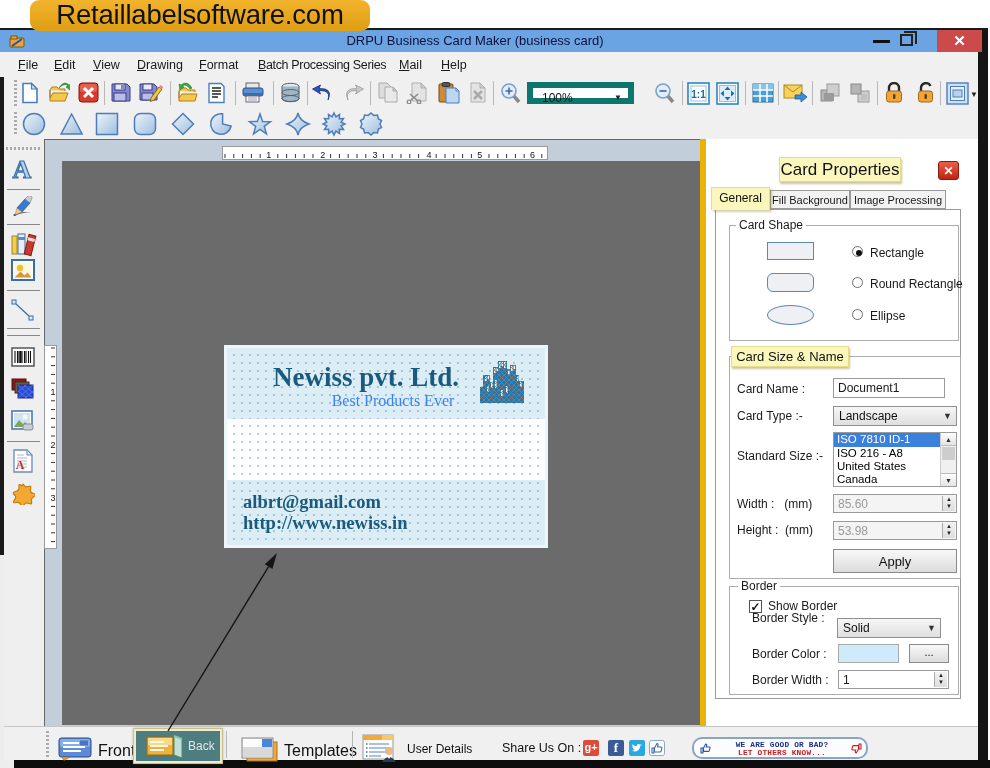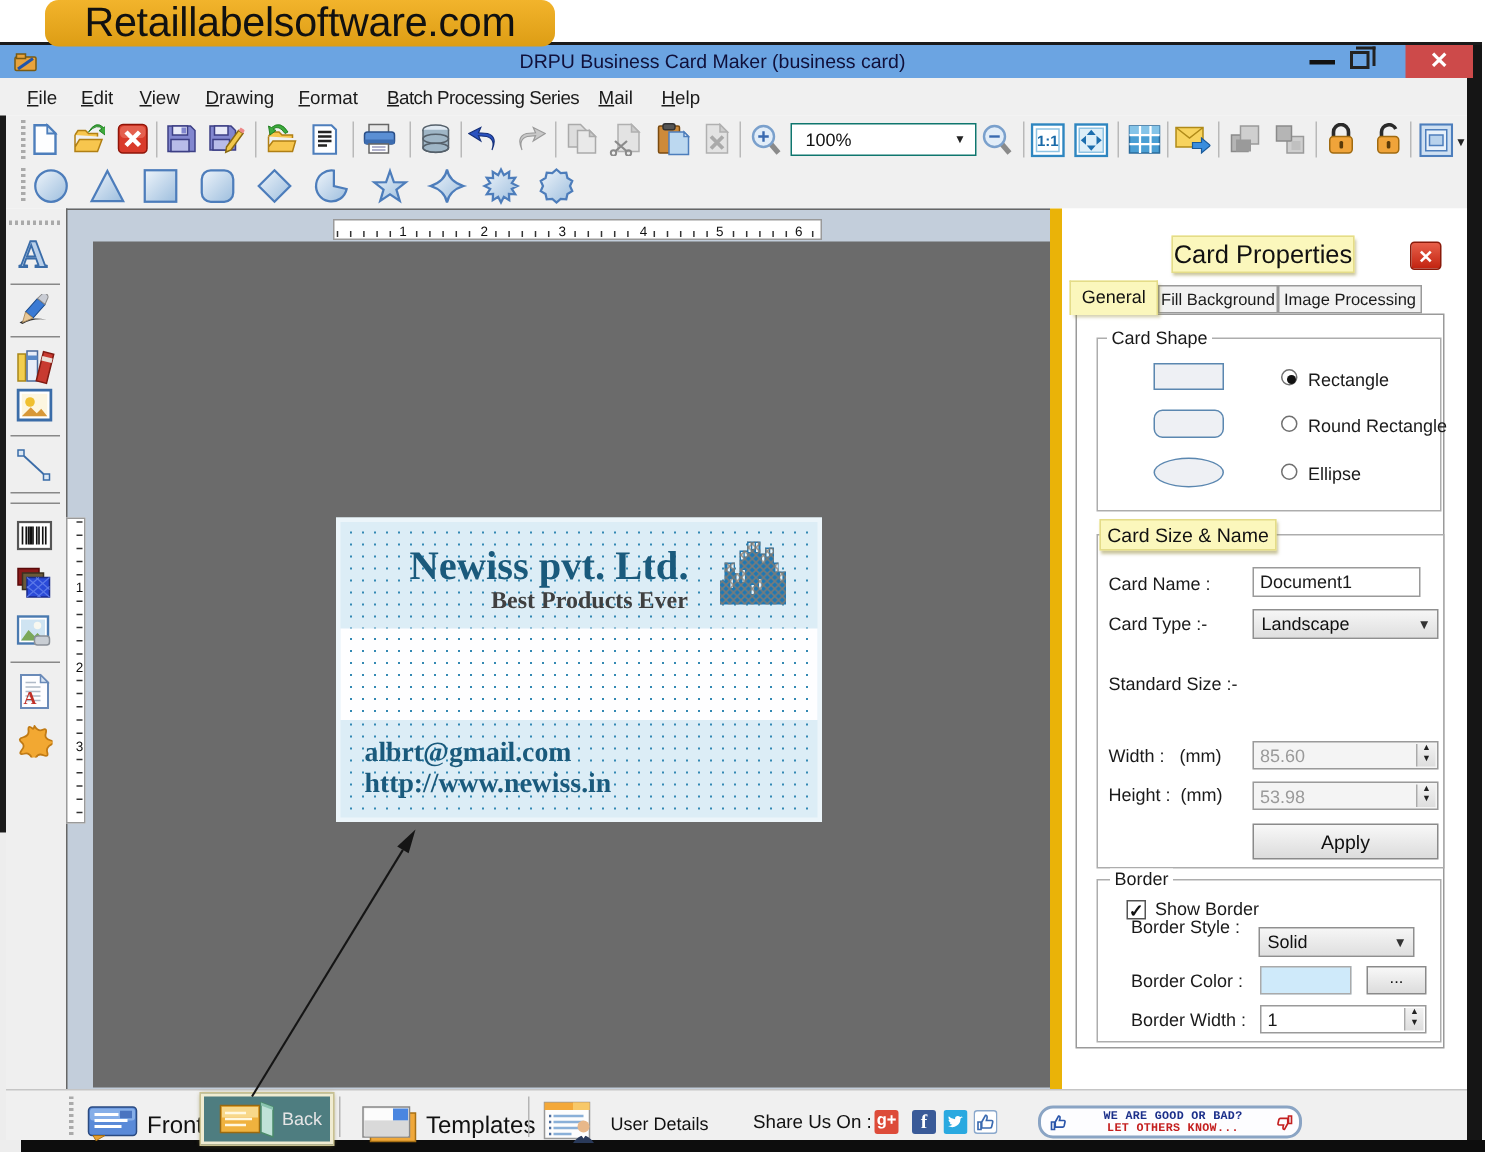--- a/index.html
+++ b/index.html
@@ -19,21 +19,21 @@
 .mi{position:absolute;top:6px;font-size:12.5px;color:#1a1a1a}
 #toolbar{left:4px;top:77px;width:974px;height:33px;background:#f0f0f0}
 #shapebar{left:4px;top:110px;width:974px;height:29px;background:#f0f0f0}
 .grip{position:absolute;width:3px;background-image:repeating-linear-gradient(#aaa 0 2px,#f0f0f0 2px 4px)}
 .tsep{position:absolute;top:4px;width:1px;height:24px;background:#b9b9b9}
 .ticon{position:absolute;top:4px}
 #sidebar{left:4px;top:139px;width:40px;height:587px;background:#efefef}
 .ssep{position:absolute;left:3px;width:33px;height:1px;background:#888}
 #canvas{left:44px;top:139px;width:656px;height:587px;background:#c3cedb;border-top:1px solid #666;border-left:1px solid #666}
 #page{left:62px;top:161px;width:638px;height:564px;background:#6b6b6b}
-#panel{left:700px;top:139px;width:278px;height:587px;background:#fff;border-left:8px solid #eab308}
+#panel{left:700px;top:139px;width:278px;height:587px;background:#fff;border-left:6px solid #eab308}
 #statusbar{left:4px;top:726px;width:974px;height:34px;background:#f0f0f0;border-top:1px solid #c5c5c5}
 .dots{background-image:radial-gradient(circle,#3389b3 0.55px,rgba(0,0,0,0) 0.8px);background-size:8px 8px;background-position:3px 3px}
 .gbox{position:absolute;border:1px solid #adadad}
 .glab{position:absolute;font-size:12px;color:#1a1a1a;background:#fff;padding:0 3px}
 .ylab{position:absolute;background:#fbf7bc;border:1px solid #e4dc88;color:#111;text-align:center;box-shadow:1px 2px 2px rgba(150,140,60,.5)}
 .plab{position:absolute;font-size:12px;color:#1a1a1a}
 .pfield{position:absolute;background:#fff;border:1px solid #9a9a9a;font-size:12px;color:#1a1a1a;padding:2px 0 0 4px}
 .combo{position:absolute;background:linear-gradient(#f6f6f6,#dfdfdf);border:1px solid #8f8f8f;font-size:12px;color:#111;padding:2px 0 0 5px}
 .carr{position:absolute;right:4px;top:4px;font-size:9px;color:#333}
 .spin{position:absolute;right:1px;top:1px;width:13px;height:15px;background:linear-gradient(#f2f2f2,#ddd);border-left:1px solid #aaa;font-size:6px;color:#222;text-align:center;line-height:7px}
@@ -151,21 +151,21 @@
       <path d="M3 1 h9 l5 5 v14 h-14 z" fill="#e3e3e3" stroke="#b0b0b0"></path>
       <path d="M12 1 l5 5 h-5 z" fill="#ccc" stroke="#b0b0b0"></path>
       <path d="M6 9 l8 8 M14 9 l-8 8" stroke="#aaa" stroke-width="2.5"></path>
     </svg>
     <div class="tsep" style="left:489px"></div>
     <svg class="ticon" style="left:496px;top:5px" width="22" height="22">
       <line x1="13" y1="13" x2="19" y2="20" stroke="#8a8a8a" stroke-width="3.5"></line>
       <circle cx="9" cy="9" r="7" fill="#e2edf8" stroke="#7aa0cc" stroke-width="1.6"></circle>
       <path d="M9 5.5 v7 M5.5 9 h7" stroke="#3a6ab0" stroke-width="1.6"></path>
     </svg>
-    <div class="a" style="left:523px;top:5px;width:124px;height:22px;background:#fff;border:1px solid #0f766e;font-size:12px;color:#111;padding:3px 0 0 9px">100%<span style="position:absolute;right:6px;top:5px;font-size:8px;color:#222">▼</span></div>
+    <div class="a" style="left:523px;top:5px;width:107px;height:22px;background:#fff;border:6px solid #0f766e;font-size:12px;color:#111;padding:3px 0 0 9px">100%<span style="position:absolute;right:6px;top:5px;font-size:8px;color:#222">▼</span></div>
     <svg class="ticon" style="left:650px;top:5px" width="22" height="22">
       <line x1="13" y1="13" x2="19" y2="20" stroke="#8a8a8a" stroke-width="3.5"></line>
       <circle cx="9" cy="9" r="7" fill="#e2edf8" stroke="#7aa0cc" stroke-width="1.6"></circle>
       <path d="M5.5 9 h7" stroke="#3a6ab0" stroke-width="1.6"></path>
     </svg>
     <div class="tsep" style="left:678px"></div>
     <svg class="ticon" style="left:683px;top:5px" width="23" height="23">
       <rect x="1" y="1" width="21" height="21" fill="#fff" stroke="#2e86c0" stroke-width="1.6"></rect>
       <rect x="4" y="4" width="15" height="15" fill="none" stroke="#8fc4e4" stroke-width="1"></rect>
       <text x="11.5" y="15.5" font-size="10" font-weight="bold" fill="#1a6aa8" text-anchor="middle" font-family="Liberation Sans">1:1</text>
@@ -387,21 +387,21 @@
     <line x1="7" y1="179.0" x2="11" y2="179.0" stroke="#333" stroke-width="1"></line>
     <line x1="7" y1="187.8" x2="11" y2="187.8" stroke="#333" stroke-width="1"></line>
     <line x1="7" y1="196.6" x2="11" y2="196.6" stroke="#333" stroke-width="1"></line>
     <text x="9" y="49.7" font-size="9" fill="#111" text-anchor="middle" font-family="Liberation Sans">1</text>
     <text x="9" y="102.8" font-size="9" fill="#111" text-anchor="middle" font-family="Liberation Sans">2</text>
     <text x="9" y="155.9" font-size="9" fill="#111" text-anchor="middle" font-family="Liberation Sans">3</text>
   </svg>
 <div class="a dots" style="left:224px;top:345px;width:324px;height:203px;background-color:#dcedf6;border:3px solid #ecf5fa"></div>
 <div class="a dots" style="left:227px;top:419px;width:318px;height:61px;background-color:#fefeff"></div>
 <div class="a" style="left:224px;top:362px;width:284px;text-align:center;font-family:'Liberation Serif',serif;font-weight:bold;font-size:27px;color:#1a5a7c">Newiss pvt. Ltd.</div>
-<div class="a" style="left:283px;top:392px;width:220px;text-align:center;font-family:'Liberation Serif',serif;font-weight:bold;font-size:16px;color:#404040">Best Products Ever</div>
+<div class="a" style="left:283px;top:392px;width:220px;text-align:center;font-family:'Liberation Serif',serif;font-weight:normal;font-size:16px;color:#3b82f6">Best Products Ever</div>
 <svg class="a" style="left:479px;top:360px" width="46" height="44">
     <defs>
       <pattern id="xh" width="5" height="5" patternUnits="userSpaceOnUse">
         <path d="M0 0 L5 5 M5 0 L0 5" stroke="#8a7c6e" stroke-width="1"></path>
       </pattern>
     </defs>
     <path d="M1 43 L1 27 L4 27 L4 15 L11 15 L11 22 L14 22 L14 7 L19 7 L19 1 L28 1 L28 9 L31 9 L31 5 L37 5 L37 15 L40 15 L40 21 L45 21 L45 43 Z" fill="#1e78b4"></path>
     <g fill="#e8f4fa">
       <rect x="6" y="16" width="1.6" height="5"></rect>
       <rect x="8.5" y="16" width="1.6" height="3"></rect>
@@ -451,20 +451,31 @@
     <div class="plab" style="left:164px;top:170px">Ellipse</div>
     <div class="gbox" style="left:23px;top:217px;width:232px;height:223px"></div>
     <div class="ylab" style="left:25px;top:207px;width:118px;height:21px;font-size:13px;line-height:20px">Card Size &amp; Name</div>
     <div class="plab" style="left:31px;top:243px">Card Name :</div>
     <div class="plab" style="left:31px;top:270px">Card Type :-</div>
     <div class="plab" style="left:31px;top:310px">Standard Size :-</div>
     <div class="plab" style="left:31px;top:358px">Width :&nbsp;&nbsp;&nbsp;(mm)</div>
     <div class="plab" style="left:31px;top:384px">Height :&nbsp;&nbsp;(mm)</div>
     <div class="pfield" style="left:127px;top:239px;width:112px;height:20px">Document1</div>
     <div class="combo" style="left:127px;top:267px;width:124px;height:20px">Landscape<span class="carr">▼</span></div>
+    <div class="a" style="left:127px;top:293px;width:124px;height:55px;background:#fff;border:1px solid #9a9a9a;font-size:11.5px">
+<div style="background:#3a80dd;color:#fff;height:14px;padding-left:3px;line-height:13px">ISO 7810 ID-1</div>
+<div style="height:13px;padding-left:3px;line-height:13px">ISO 216 - A8</div>
+<div style="height:13px;padding-left:3px;line-height:13px">United States</div>
+<div style="height:13px;padding-left:3px;line-height:13px">Canada</div>
+<div style="position:absolute;right:0;top:0;width:16px;height:53px;background:#f0f0f0;border-left:1px solid #ccc">
+<div style="height:13px;background:linear-gradient(#fdfdfd,#e4e4e4);border-bottom:1px solid #bbb;font-size:7px;text-align:center;line-height:13px;color:#333">▲</div>
+<div style="height:13px;background:#cdcdcd;margin:1px"></div>
+<div style="position:absolute;bottom:0;width:100%;height:13px;background:linear-gradient(#fdfdfd,#e4e4e4);border-top:1px solid #bbb;font-size:7px;text-align:center;line-height:13px;color:#333">▼</div>
+</div>
+    </div>
     <div class="pfield" style="left:127px;top:355px;width:124px;height:19px;background:#f4f4f4;color:#9a9a9a">85.60<span class="spin">▲<br>▼</span></div>
     <div class="pfield" style="left:127px;top:382px;width:124px;height:19px;background:#f4f4f4;color:#9a9a9a">53.98<span class="spin">▲<br>▼</span></div>
     <div class="a" style="left:127px;top:410px;width:124px;height:24px;background:linear-gradient(#f8f8f8,#dcdcdc);border:1px solid #8a8a8a;font-size:13px;text-align:center;line-height:23px;color:#111">Apply</div>
     <div class="gbox" style="left:23px;top:447px;width:230px;height:109px"></div>
     <div class="glab" style="left:32px;top:440px">Border</div>
     <div class="a" style="left:43px;top:461px;width:13px;height:13px;background:#fff;border:1px solid #555;font-size:12px;line-height:12px;font-weight:bold;text-align:center;color:#111">✓</div>
     <div class="plab" style="left:62px;top:460px">Show Border</div>
     <div class="plab" style="left:46px;top:472px">Border Style :</div>
     <div class="combo" style="left:131px;top:479px;width:104px;height:20px">Solid<span class="carr">▼</span></div>
     <div class="plab" style="left:46px;top:508px">Border Color :</div>

